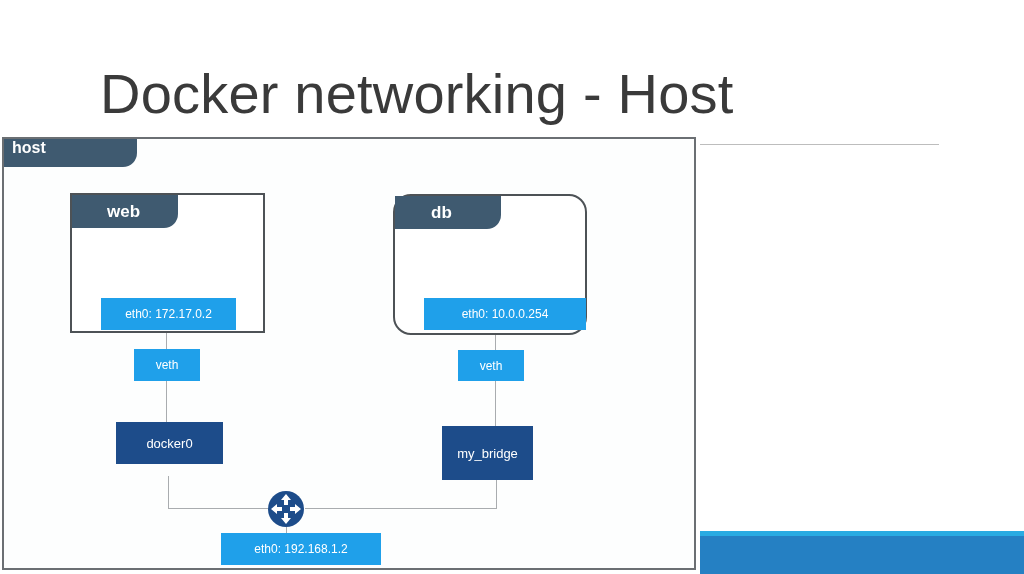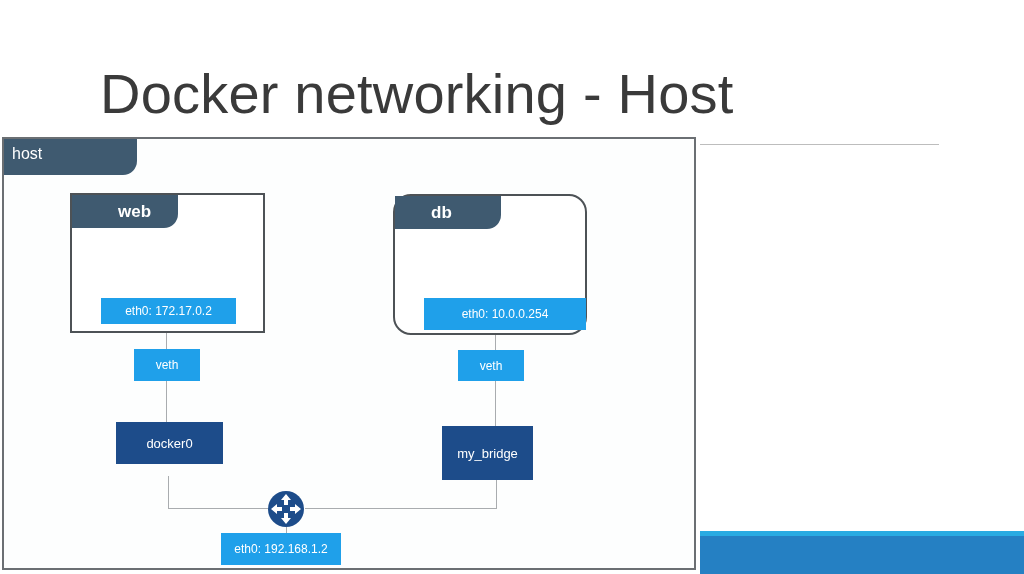--- a/index.html
+++ b/index.html
@@ -25,27 +25,27 @@
       background: #2580c3;
     }
     .host-frame {
       position: absolute; left: 2px; top: 137px; width: 694px; height: 433px;
       border: 2px solid #6b6f73; background: #fdfefe; box-sizing: border-box;
     }
     .tab {
       position: absolute; background: #3f5a70; color: #ffffff;
       border-bottom-right-radius: 14px; box-sizing: border-box;
     }
-    .host-tab { left: 0; top: 0; width: 133px; height: 36px; font-size: 16px; padding: 6px 0 0 8px; }
+    .host-tab { left: 0; top: 0; width: 133px; height: 28px; font-size: 16px; padding: 0 0 0 8px; font-weight: bold; }
     .container {
       position: absolute; border: 2px solid #4d5256; background: #ffffff; box-sizing: border-box;
     }
     .web-box { left: 70px; top: 193px; width: 195px; height: 140px; }
     .db-box  { left: 393px; top: 194px; width: 194px; height: 141px; border-radius: 18px; }
-    .container .tab { left: 0; top: 0; width: 106px; height: 33px; font-size: 17px; font-weight: bold; padding: 7px 0 0 46px; }
+    .container .tab { left: 0; top: 0; width: 106px; height: 33px; font-size: 17px; font-weight: bold; padding: 7px 0 0 35px; }
     .db-box .tab { padding-left: 36px; }
     .iface {
       position: absolute; background: #1fa0ea; color: #ffffff; font-size: 12px;
       display: flex; align-items: center; justify-content: center; box-sizing: border-box;
     }
     .bridge {
       position: absolute; background: #1d4c8a; color: #ffffff; font-size: 13px;
       display: flex; align-items: center; justify-content: center;
     }
     .wire { position: absolute; background: #a9acaf; }
@@ -71,33 +71,33 @@
 <div class="wire" style="left:168px; top:508px; width:100px; height:1px;"></div>
 <div class="wire" style="left:305px; top:508px; width:192px; height:1px;"></div>
 <div class="wire" style="left:496px; top:480px; width:1px; height:29px;"></div>
 <div class="wire" style="left:495px; top:335px; width:1px; height:15px;"></div>
 <div class="wire" style="left:495px; top:381px; width:1px; height:45px;"></div>
 <div class="wire" style="left:286px; top:527px; width:1px; height:9px;"></div>
 
 <div class="container web-box">
   <div class="tab">web</div>
 </div>
-<div class="iface" style="left:101px; top:298px; width:135px; height:26px;">eth0: 172.17.0.2</div>
+<div class="iface" style="left:101px; top:298px; width:135px; height:32px;">eth0: 172.17.0.2</div>
 <div class="iface" style="left:134px; top:349px; width:66px; height:32px;">veth</div>
 <div class="bridge" style="left:116px; top:422px; width:107px; height:42px;">docker0</div>
 
 <div class="container db-box">
   <div class="tab">db</div>
 </div>
 <div class="iface" style="left:424px; top:298px; width:162px; height:32px;">eth0: 10.0.0.254</div>
 <div class="iface" style="left:458px; top:350px; width:66px; height:31px;">veth</div>
 <div class="bridge" style="left:442px; top:426px; width:91px; height:54px;">my_bridge</div>
 
 <svg class="router" viewBox="0 0 38 38">
   <circle cx="19" cy="19" r="18" fill="#1d4c8a"></circle>
   <g fill="#ffffff">
     <polygon points="19,4 14,10 17,10 17,15 21,15 21,10 24,10"></polygon>
     <polygon points="19,34 14,28 17,28 17,23 21,23 21,28 24,28"></polygon>
     <polygon points="4,19 10,14 10,17 15,17 15,21 10,21 10,24"></polygon>
     <polygon points="34,19 28,14 28,17 23,17 23,21 28,21 28,24"></polygon>
   </g>
 </svg>
-<div class="iface" style="left:221px; top:533px; width:120px; height:32px;">eth0: 192.168.1.2</div>
+<div class="iface" style="left:221px; top:533px; width:160px; height:32px;">eth0: 192.168.1.2</div>
 
 </body></html>

